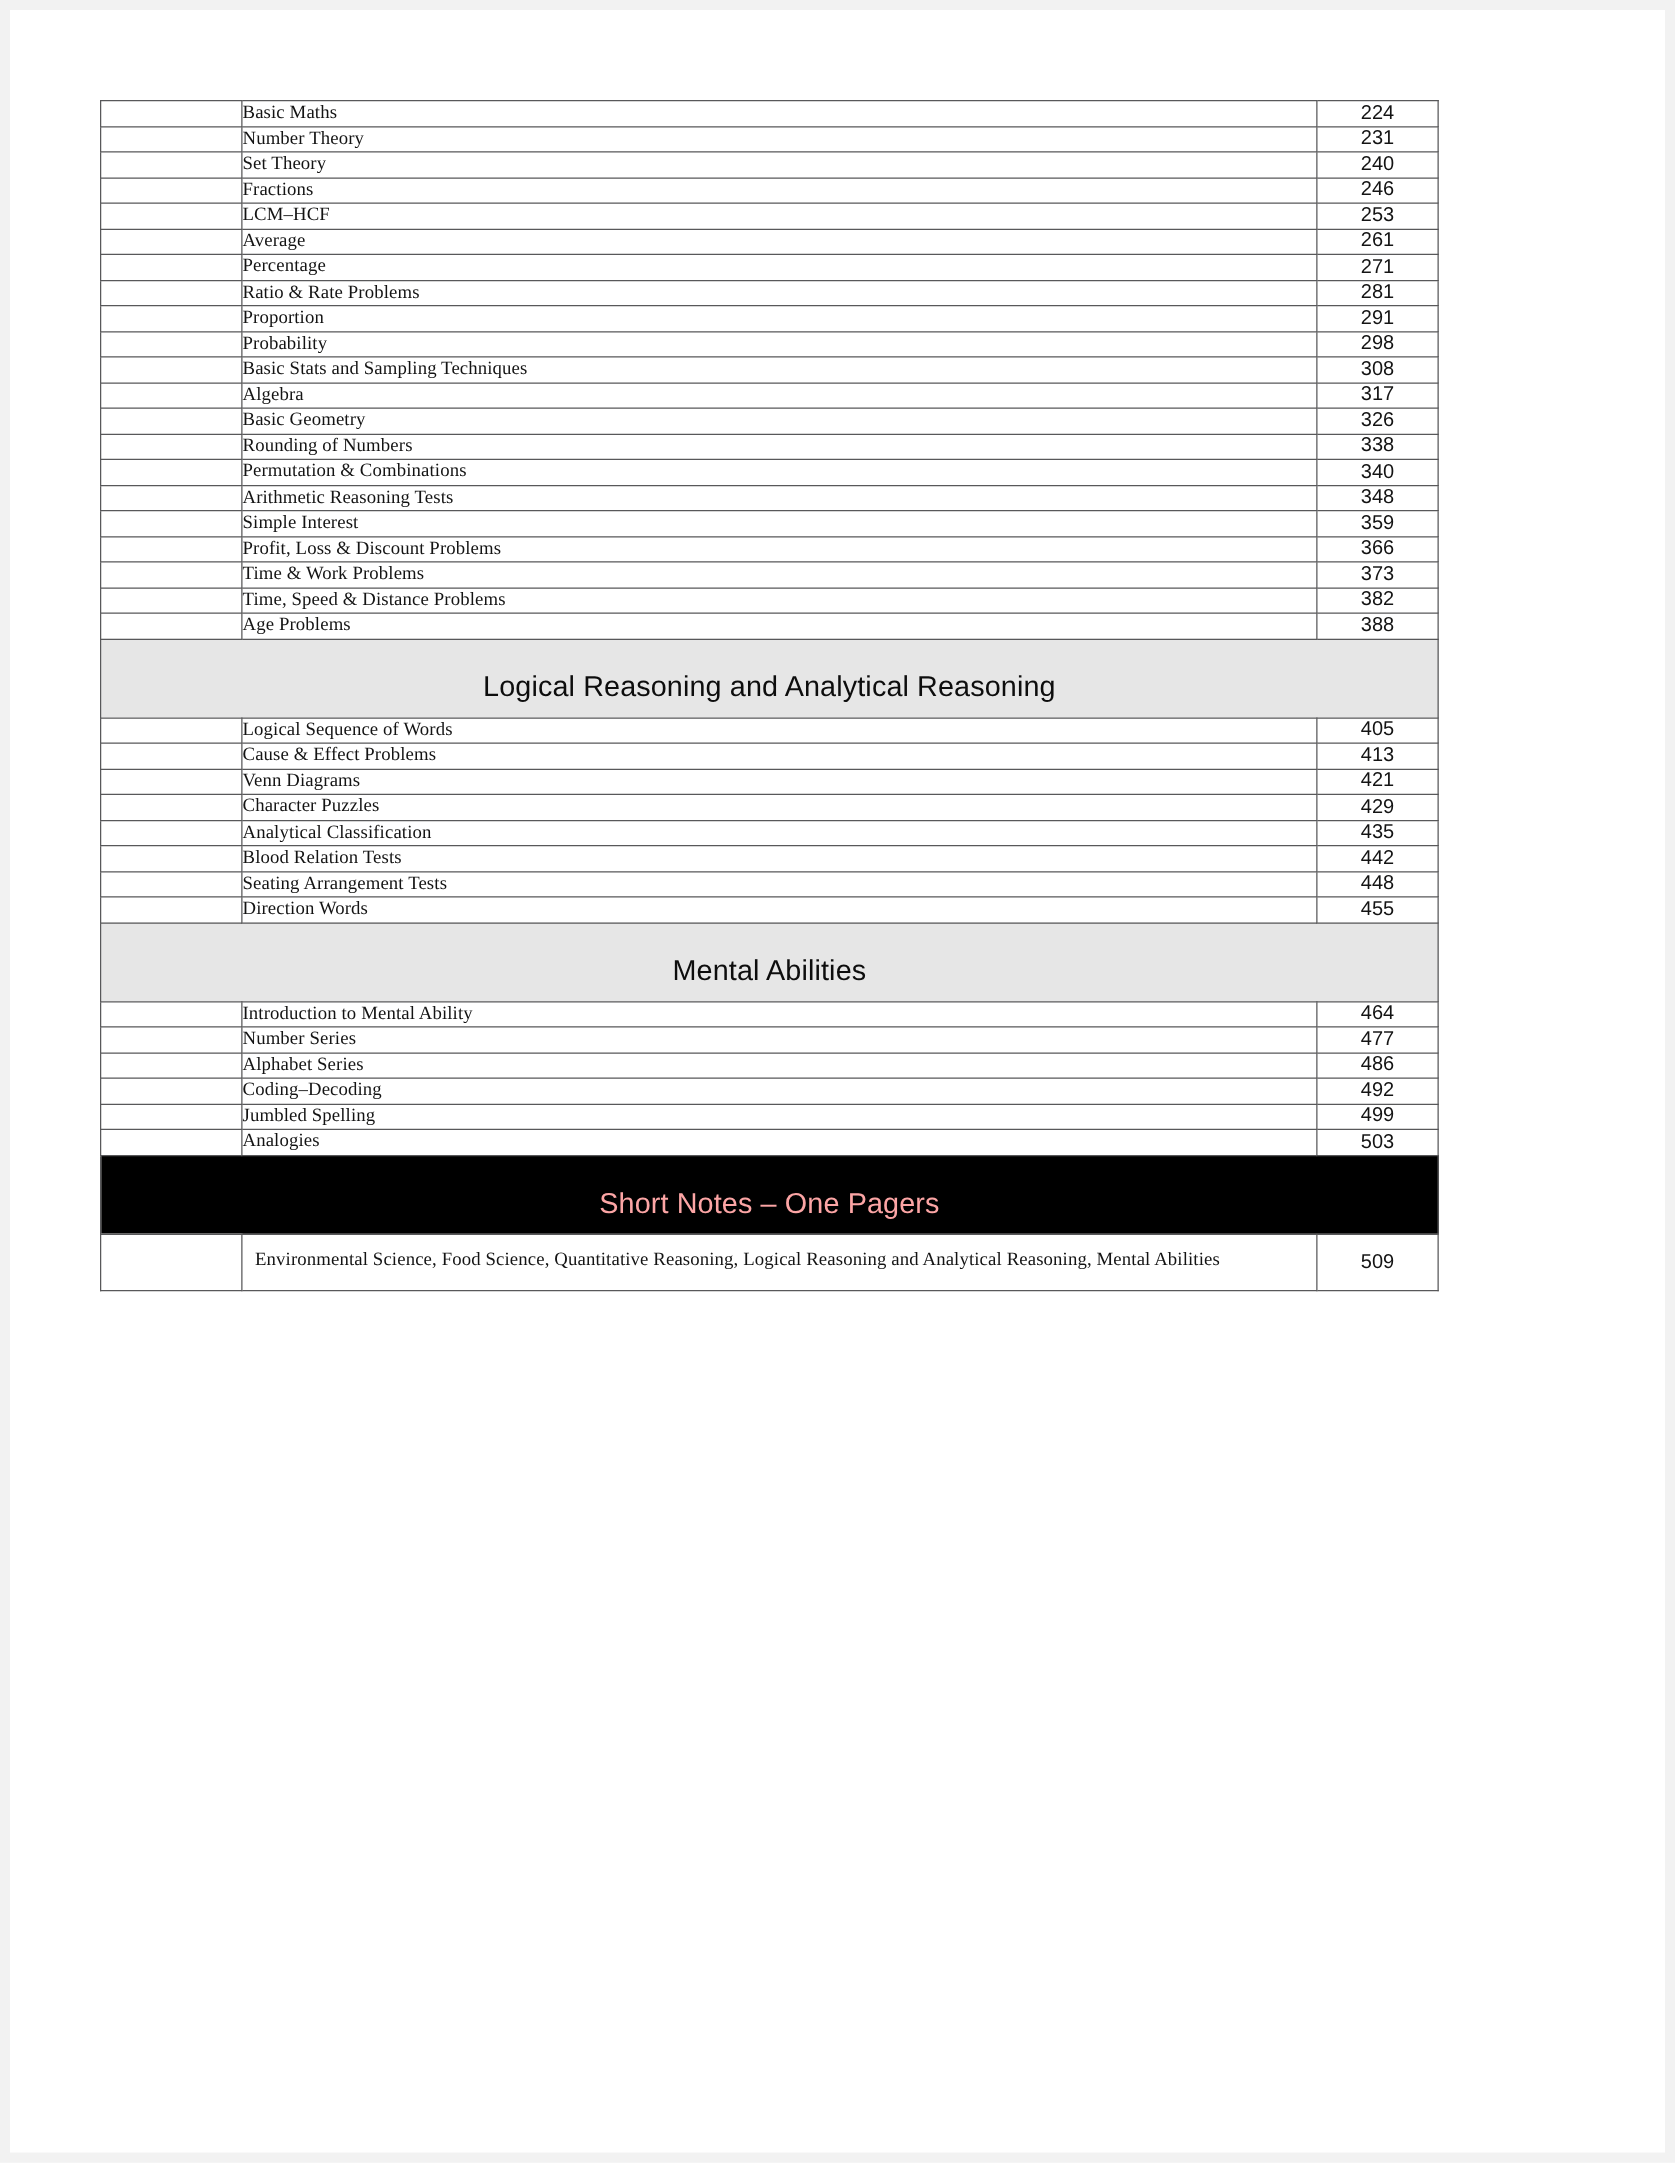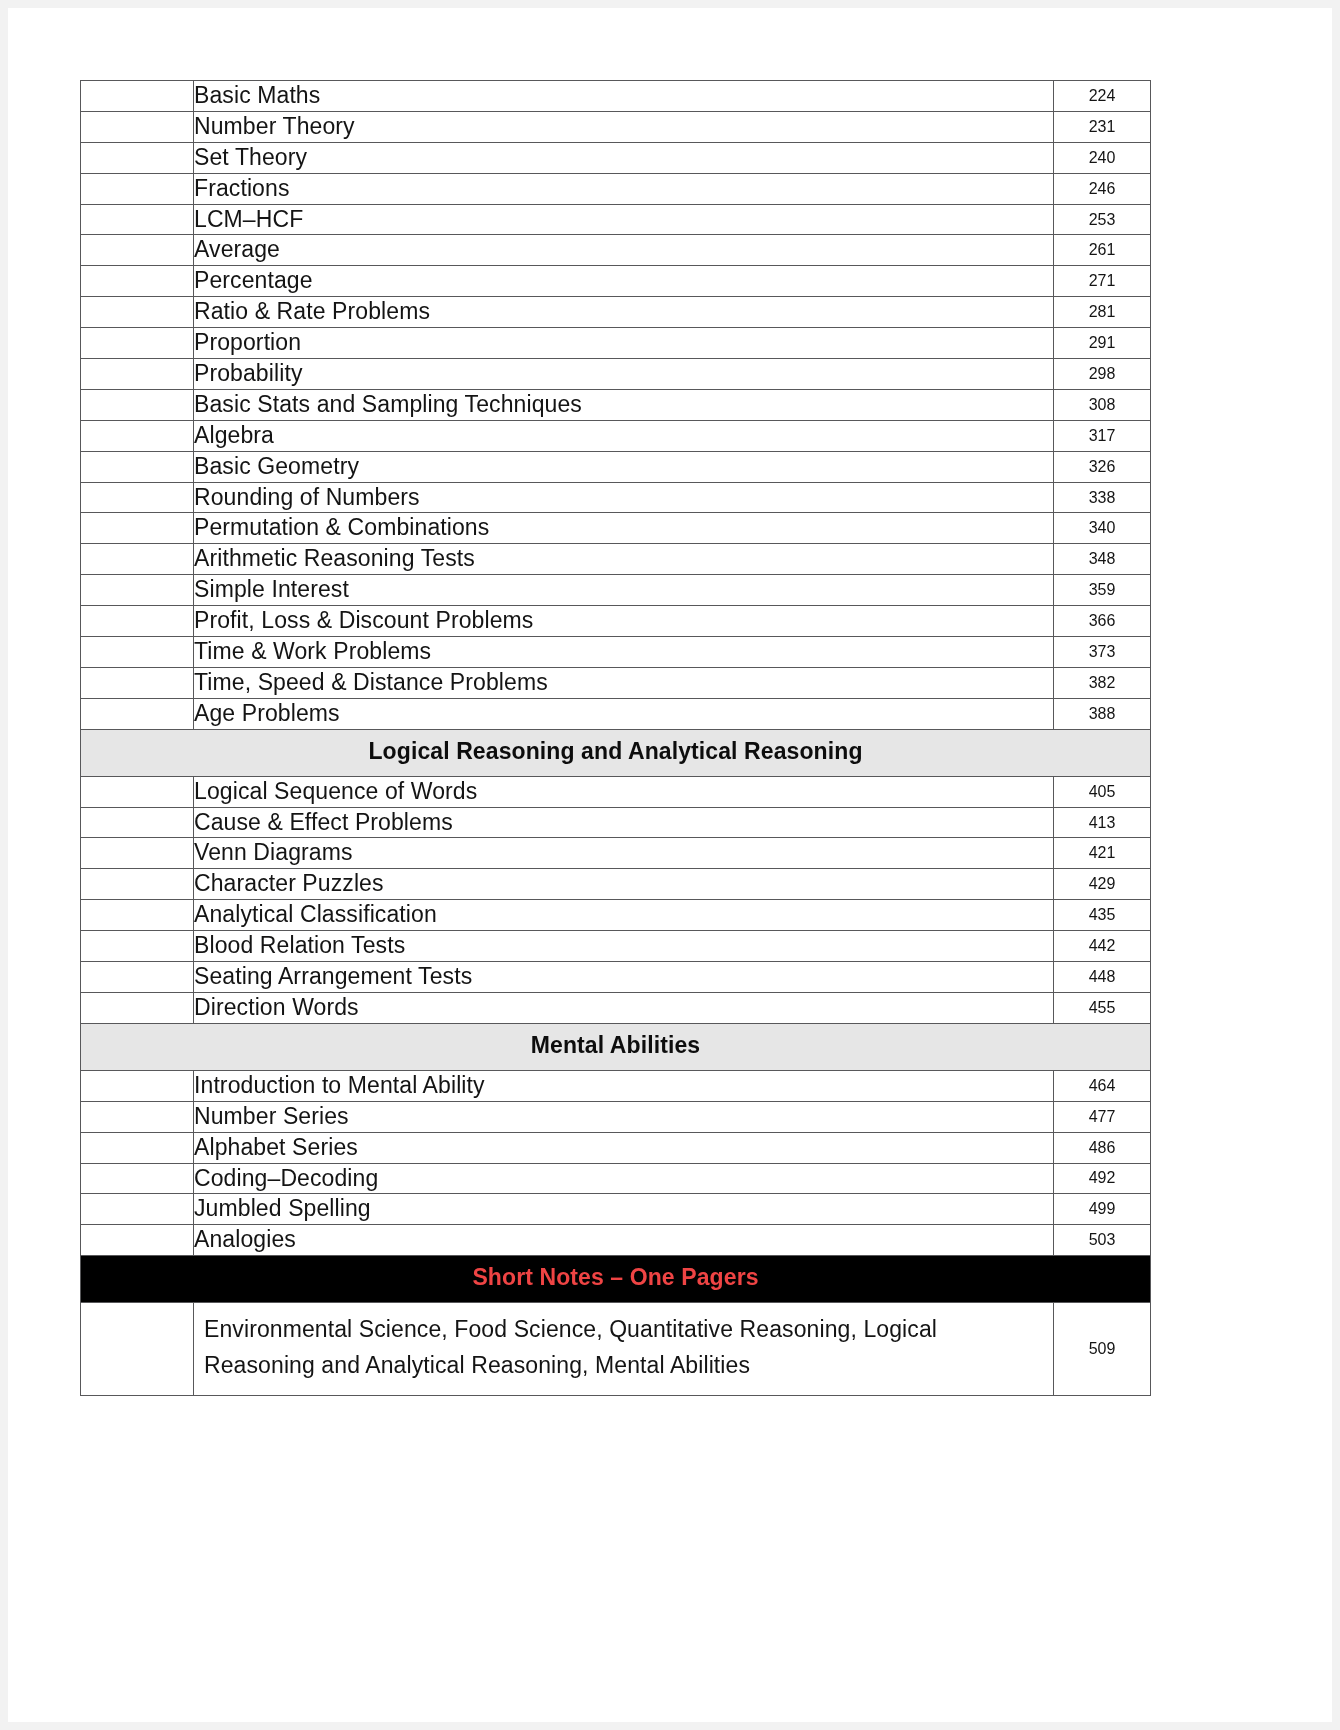--- a/index.html
+++ b/index.html
@@ -42,51 +42,52 @@
     padding: 0;
     vertical-align: middle;
   }
 
   td.marker {
     background: #ffffff;
   }
 
   td.title {
     padding: 5px 0 7px 10px;
-    font-size: 23px;
+    font-size: 15px;
     line-height: 1.30;
     color: #141414;
     letter-spacing: 0.1px;
     white-space: nowrap;
+    font-family: Liberation Serif, serif;
   }
   td.title.wrap {
     white-space: normal;
     padding: 9px 12px 12px 10px;
     line-height: 1.55;
   }
 
   td.pageno {
     text-align: center;
     font-size: 16px;
     color: #141414;
     padding: 5px 4px 7px 4px;
   }
 
   tr.section-row td.section {
     background: #e6e6e6;
     text-align: center;
     font-size: 23px;
-    font-weight: bold;
+    font-weight: normal;
     color: #0d0d0d;
-    padding: 8px 0 11px 0;
+    padding: 24px 0 11px 0;
     letter-spacing: 0.1px;
   }
   tr.section-row.dark td.section {
     background: #000000;
-    color: #ef4444;
+    color: #fca5a5;
   }
 </style>
 </head>
 <body>
 
 <div class="page">
   <div class="toc-wrap">
     <table class="toc">
       <colgroup>
         <col class="c-marker">

